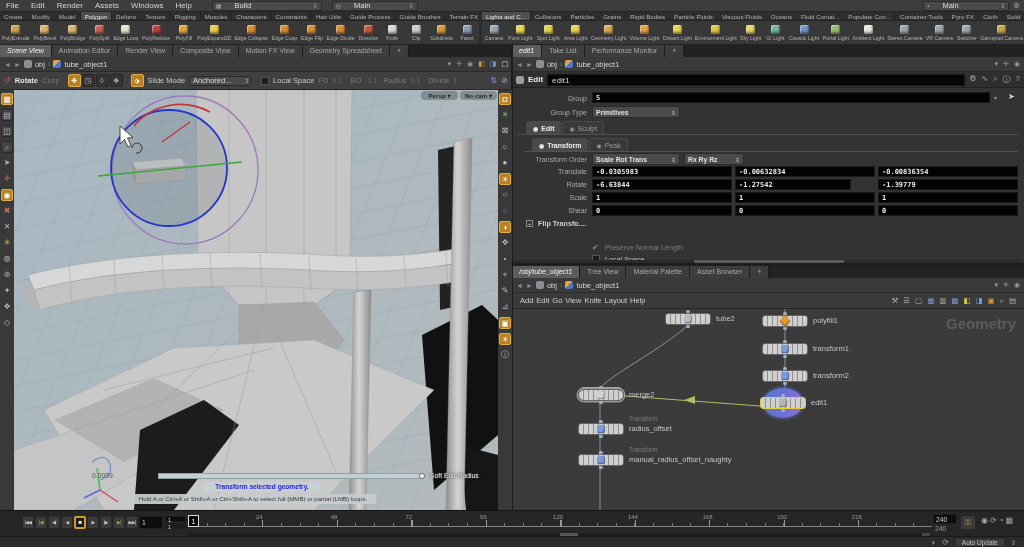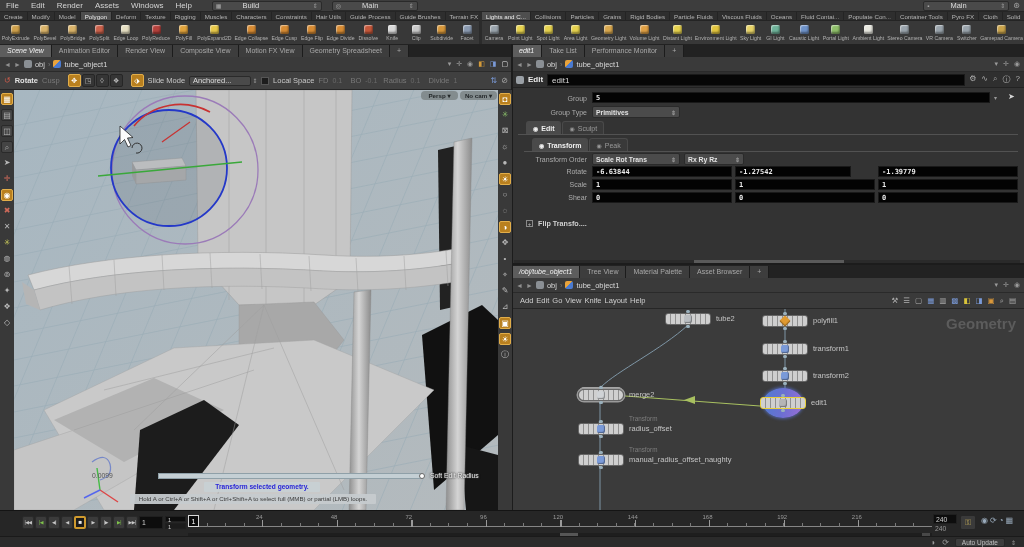--- a/index.html
+++ b/index.html
@@ -2,21 +2,21 @@
 <html><head>
 <meta charset="utf-8">
 <style>
   *{margin:0;padding:0;box-sizing:border-box}
   html,body{width:1024px;height:547px}
   body{position:relative;overflow:hidden;background:#2b2b2b;font-family:"Liberation Sans",sans-serif;color:#c8c8c8;-webkit-font-smoothing:antialiased}
   .row{display:flex;align-items:center}
   
   #menubar{position:absolute;left:0;top:0;width:1024px;height:12px;background:#3d3d3d;border-bottom:1px solid #262626;display:flex;align-items:center;font-size:8px;color:#d4d4d4}
   #menubar .menu{padding:0 6px;cursor:default}
-  .dd{height:10px;background:#4a4a4a;border:1px solid #2a2a2a;border-radius:2px;display:flex;align-items:center;font-size:7.5px;color:#ddd;padding:0 3px;gap:21px}
+  .dd{height:10px;background:#4a4a4a;border:1px solid #2a2a2a;border-radius:2px;display:flex;align-items:center;font-size:7.5px;color:#ddd;padding:0 3px;gap:13px}
   .dd .updn{margin-left:auto;color:#999;font-size:6px}
   .ddicon{font-size:6px;color:#aaa}
   
   .shelfset{position:absolute;top:12px;height:32px}
   .shelftabs{display:flex;height:9px;background:#2e2e2e;border-bottom:1px solid #242424;overflow:hidden}
   .shelftabs .tab{font-size:6.2px;color:#b5b5b5;padding:0 4px;line-height:9px;border-right:1px solid #242424;white-space:nowrap}
   .shelftabs .tab.active{background:#4e4e4e;color:#ececec}
   .shelftools{display:flex;height:23px;background:#383838;overflow:hidden;align-items:center}
   .tool{display:flex;flex-direction:column;align-items:center;justify-content:center;padding:0 3px;min-width:24px}
   .tool .ticon{width:9px;height:9px;border-radius:2px;background:var(--c,#999);box-shadow:inset -1px -2px 2px rgba(0,0,0,.4), inset 1px 1px 1px rgba(255,255,255,.45);margin-bottom:1px}
@@ -583,20 +583,26 @@
     <span>Scale Rot Trans</span>
       <span class="updn">⇕</span>
   </div>
   <div class="pdd" style="left:172px;top:65px;width:60px">
     <span>Rx Ry Rz</span>
       <span class="updn">⇕</span>
   </div>
 
   <div style="position:absolute;left:0;top:78px;width:512px">
       <div class="prow">
+      <span class="plabel">Translate</span>
+      <div class="pfield" style="left:80px;top:0;width:140px">-0.0305983</div>
+      <div class="pfield" style="left:223px;top:0;width:140px">-0.00632834</div>
+      <div class="pfield" style="left:366px;top:0;width:140px">-0.00836354</div>
+    </div>
+      <div class="prow">
       <span class="plabel">Rotate</span>
       <div class="pfield" style="left:80px;top:0;width:140px">-6.63844</div>
       <div class="pfield" style="left:223px;top:0;width:116px">-1.27542</div>
       <div class="pfield" style="left:366px;top:0;width:140px">-1.39779</div>
     </div>
       <div class="prow">
       <span class="plabel">Scale</span>
       <div class="pfield" style="left:80px;top:0;width:140px">1</div>
       <div class="pfield" style="left:223px;top:0;width:140px">1</div>
       <div class="pfield" style="left:366px;top:0;width:140px">1</div>
@@ -609,20 +615,30 @@
     </div>
     </div>
 
   <div style="position:absolute;left:14px;top:130px;width:490px">
       <div class="psec">
       <span class="pbox">+</span>
       <span class="pslabel">Flip Transfo....</span>
     </div>
     </div>
 
+  <div style="position:absolute;left:80px;top:154px;width:420px">
+      <div class="pcheck checked dim">
+      <span class="cbx"></span>
+      <span class="clabel">Preserve Normal Length</span>
+    </div>
+      <div class="pcheck">
+      <span class="cbx"></span>
+      <span class="clabel">Local Space</span>
+    </div>
+    </div>
 
   <div style="position:absolute;left:2px;top:172px;width:506px;height:3px;background:#2a2a2a">
     <div style="position:absolute;left:180px;width:150px;height:3px;background:#5a5a5a"></div>
   </div>
 </div>
 
 <div class="panetabs" style="left:512px;top:265px;width:512px">
     <span class="tab active">/obj/tube_object1</span>
     <span class="tab">Tree View</span>
     <span class="tab">Material Palette</span>

